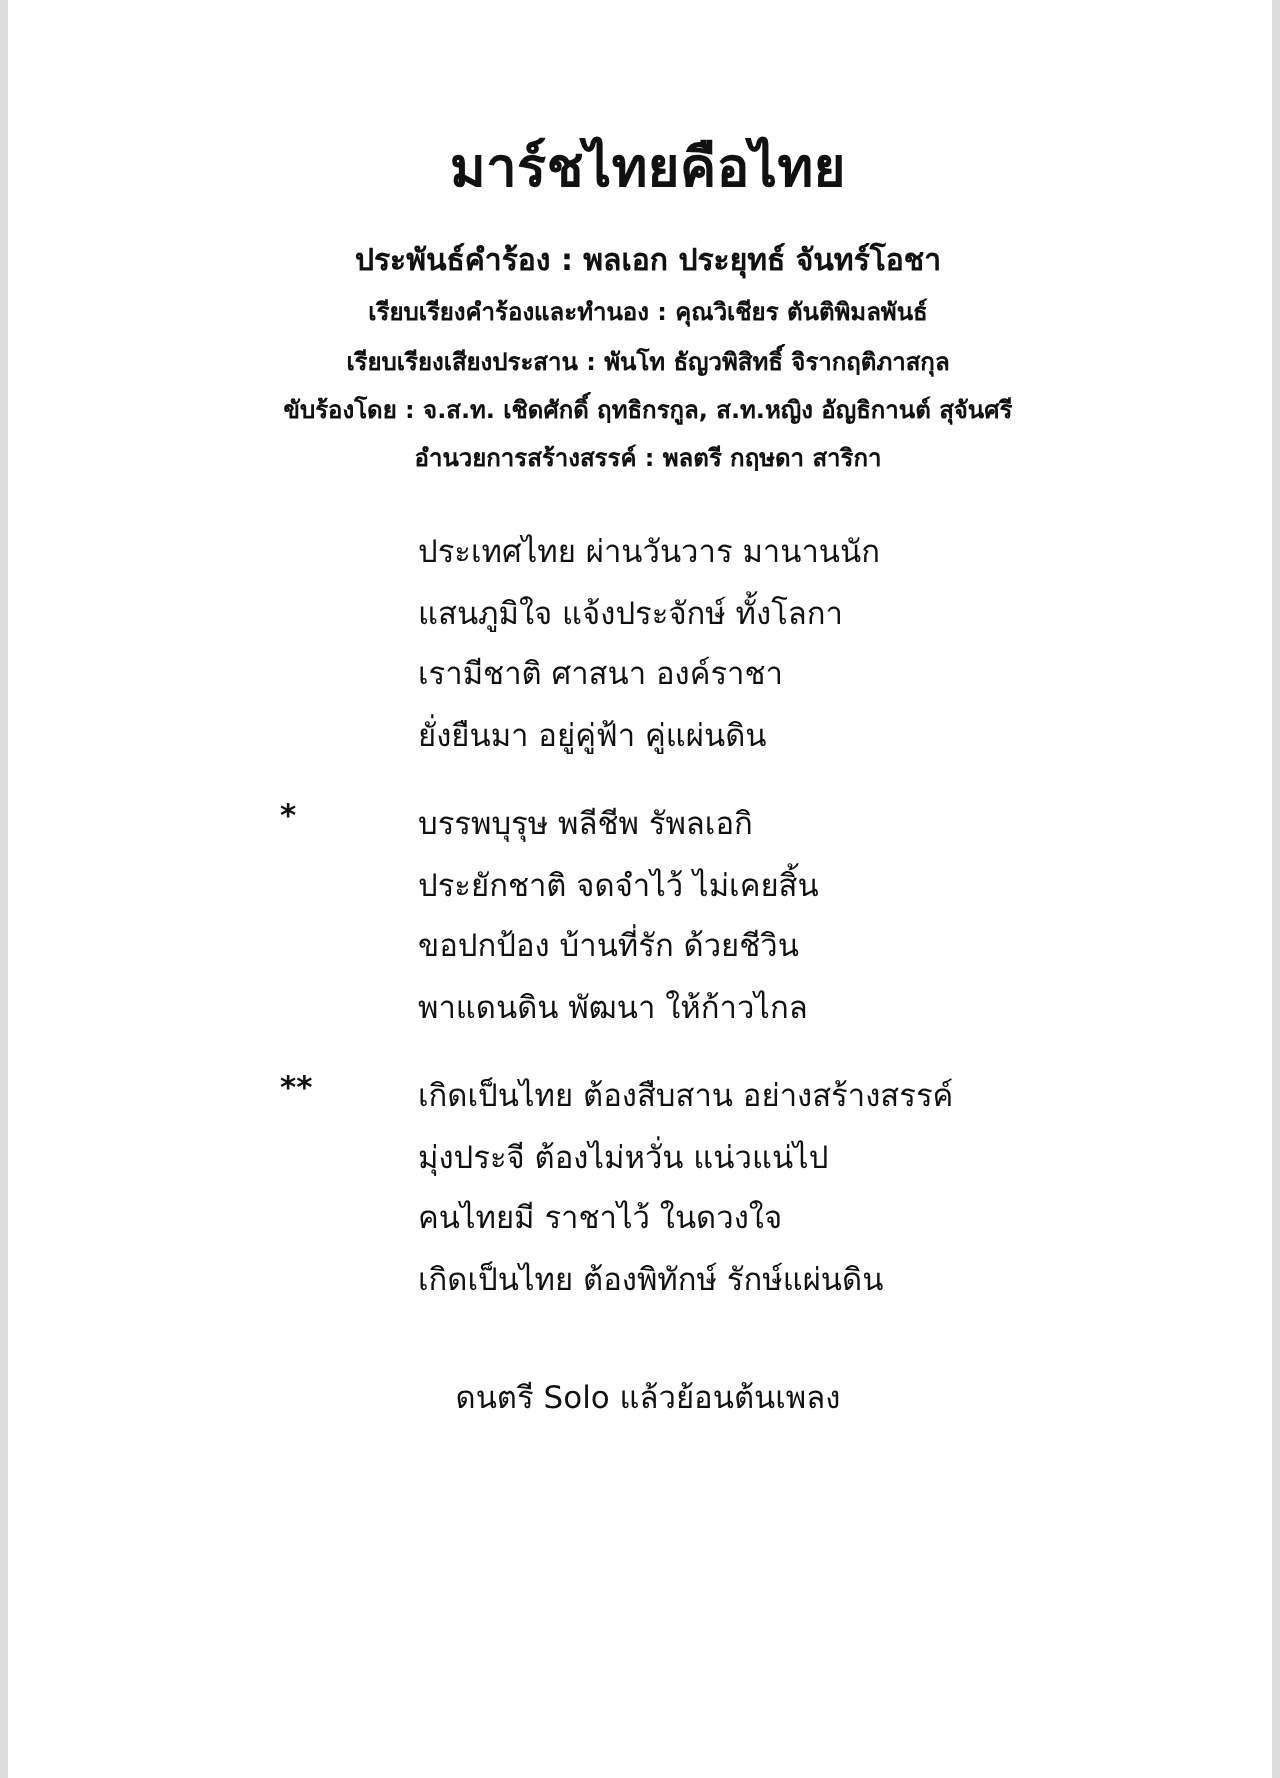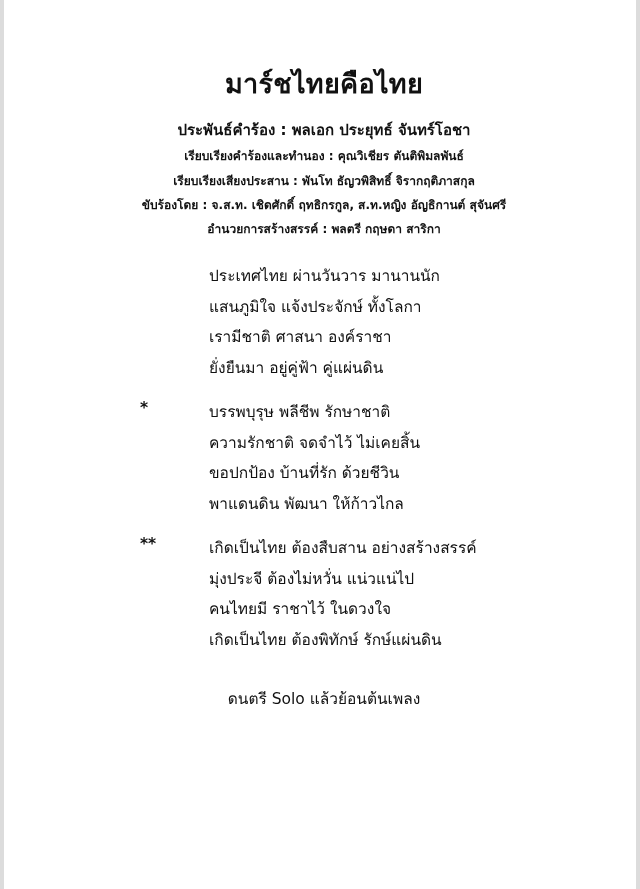--- a/index.html
+++ b/index.html
@@ -119,24 +119,24 @@
       <span class="text">เรามีชาติ ศาสนา องค์ราชา</span>
     </div>
     <div class="line">
       <span class="text">ยั่งยืนมา อยู่คู่ฟ้า คู่แผ่นดิน</span>
     </div>
   </div>
 
   <div class="stanza s2">
     <div class="line">
       <span class="marker">*</span>
-      <span class="text">บรรพบุรุษ พลีชีพ รักษาชาติ</span>
+      <span class="text">บรรพบุรุษ พลีชีพ รัพลเอกิ</span>
     </div>
     <div class="line">
-      <span class="text">ความรักชาติ จดจำไว้ ไม่เคยสิ้น</span>
+      <span class="text">ประยักชาติ จดจำไว้ ไม่เคยสิ้น</span>
     </div>
     <div class="line">
       <span class="text">ขอปกป้อง บ้านที่รัก ด้วยชีวิน</span>
     </div>
     <div class="line">
       <span class="text">พาแดนดิน พัฒนา ให้ก้าวไกล</span>
     </div>
   </div>
 
   <div class="stanza s3">

